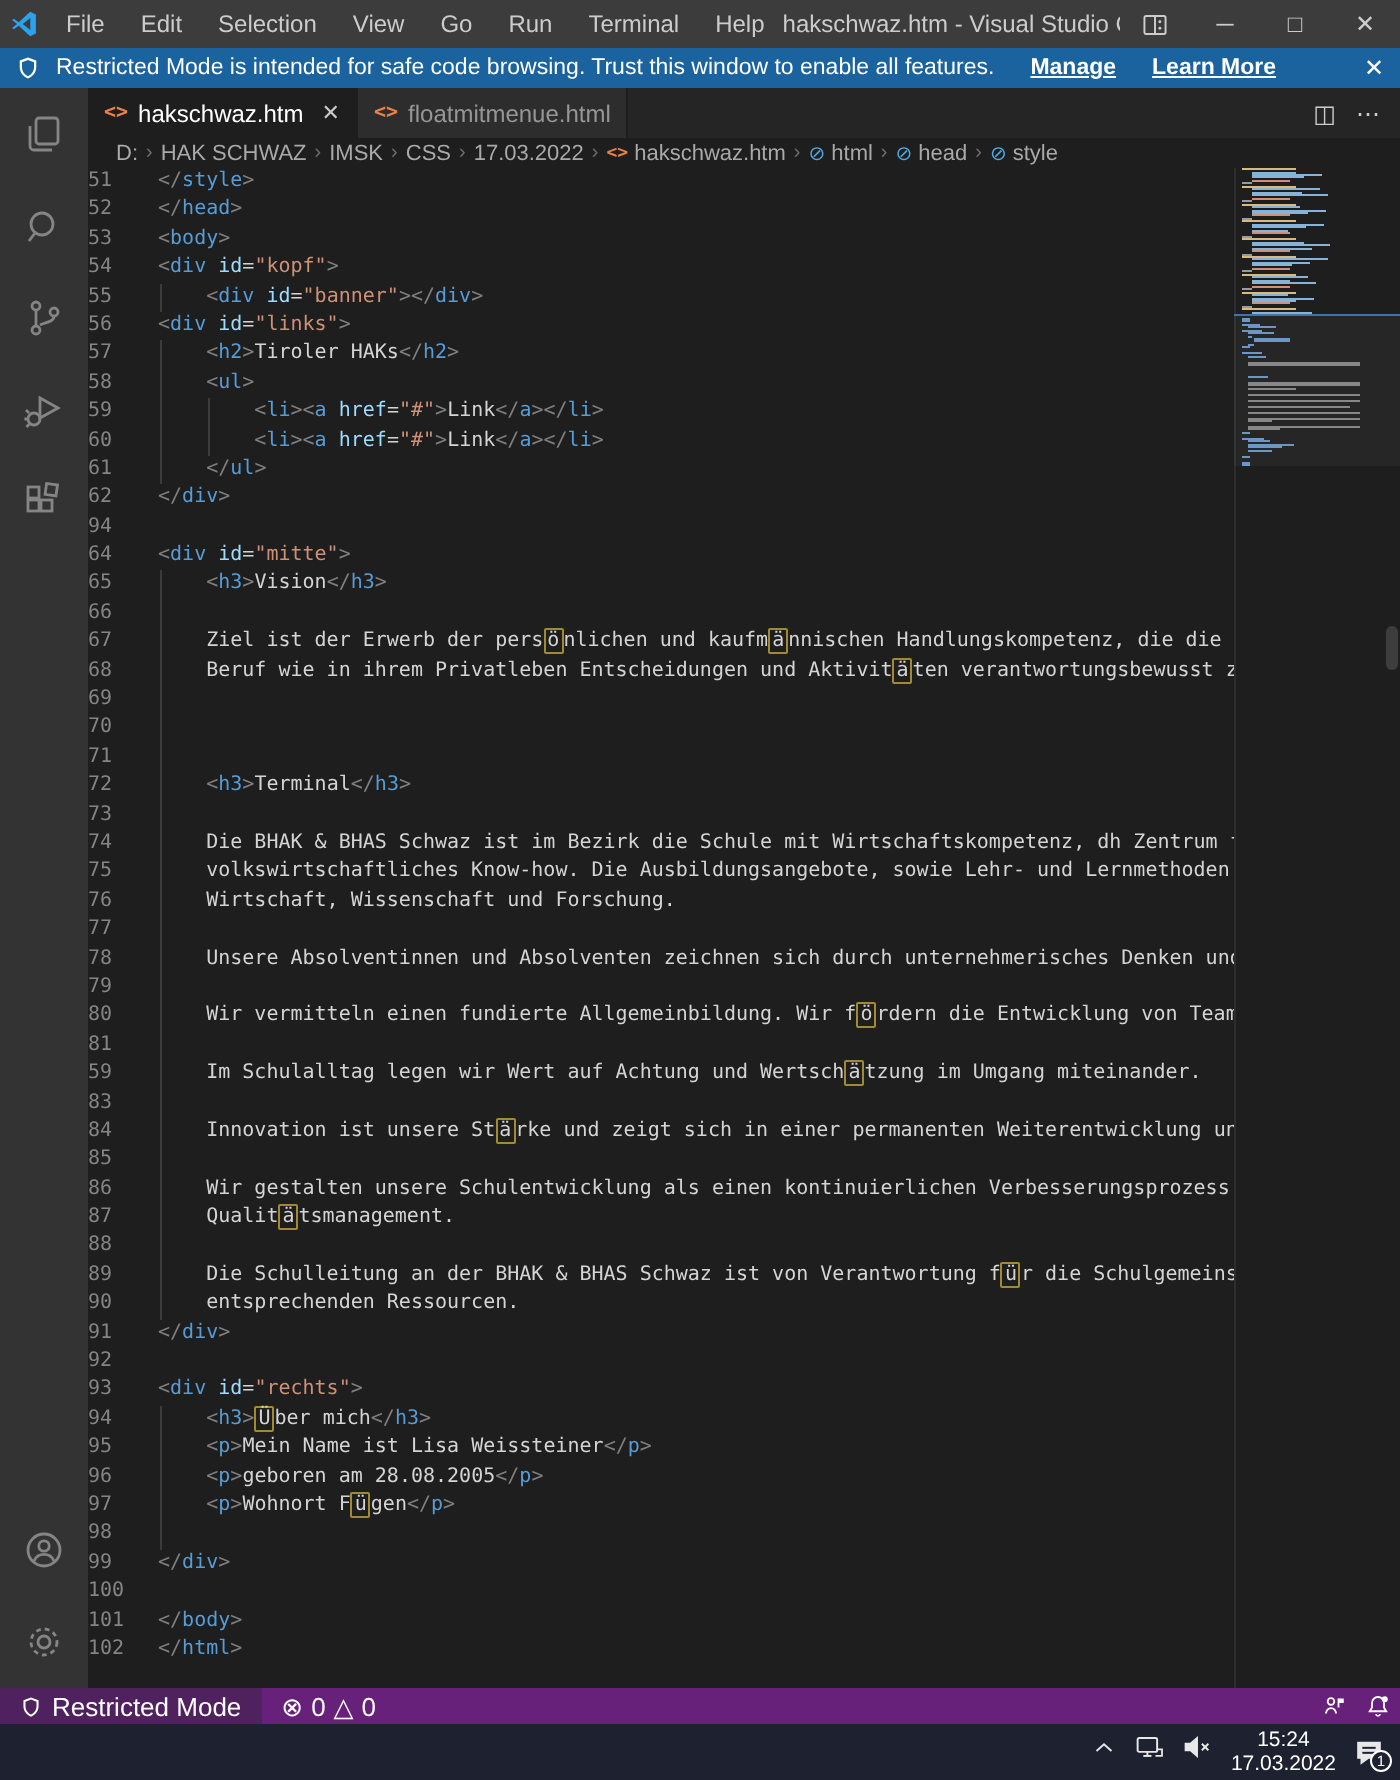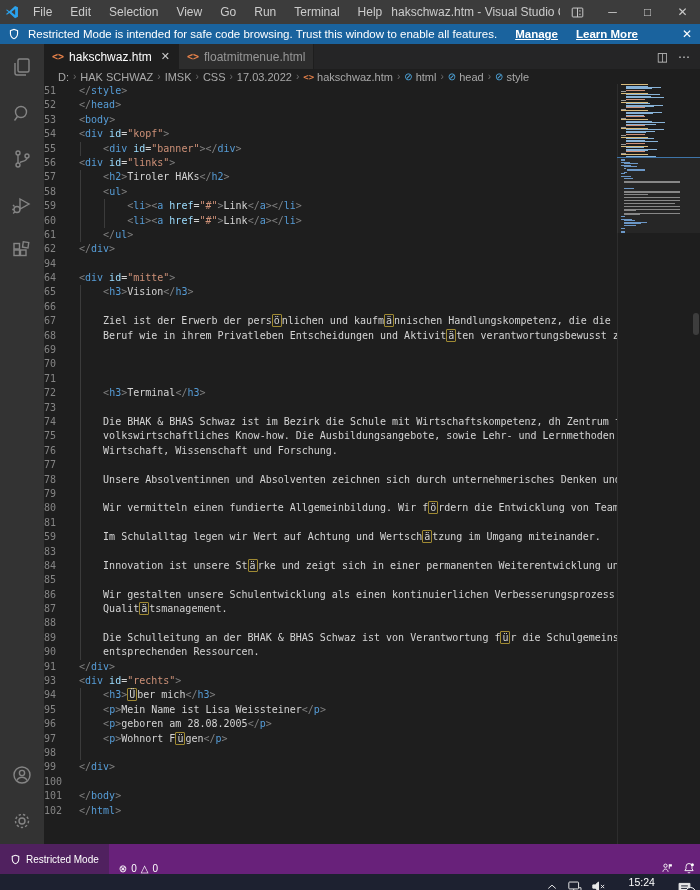--- a/index.html
+++ b/index.html
@@ -54,21 +54,21 @@
   .tk-b { color:#d4d4d4; border:1px solid #a08a33; padding:0 1px; border-radius:1px; }
 
   
   .minimap { position:absolute; top:0; left:573px; width:75px; height:100%; border-left:1px solid rgba(255,255,255,0.07); }
   .mmbar { position:absolute; height:1px; }
   .mmslider { position:absolute; left:573px; right:0; top:73px; height:76px; background:rgba(121,121,121,0.10); border-top:1px solid #3e74a8; }
   .scrollstrip { position:absolute; top:0; right:0; width:8px; height:100%; }
   .scrollthumb { position:absolute; right:1px; top:229px; width:6px; height:22px; background:rgba(121,121,121,0.35); border-radius:3px; }
 
   
-  .statusbar { height:30px; background:#68217a; display:flex; align-items:flex-end; color:#ffffff; font-size:10px; }
+  .statusbar { height:18px; background:#68217a; display:flex; align-items:center; color:#ffffff; font-size:13px; }
   .sb-restricted { background:#50215f; height:100%; display:flex; align-items:center; padding:0 10px; gap:5px; }
   .sb-problems { display:flex; align-items:center; gap:4px; padding:0 10px; }
   .sb-right { margin-left:auto; display:flex; align-items:center; }
   .sb-ico { padding:0 5px; display:flex; align-items:center; }
 
   
   .taskbar { height:28px; background:#1d2130; display:flex; align-items:center; justify-content:flex-end; color:#e8e8e8; }
   .tray { display:flex; align-items:center; gap:9px; padding-right:8px; }
   .clock { text-align:center; font-size:10.5px; line-height:12px; color:#ffffff; }
   .notif { position:relative; display:flex; }
@@ -272,20 +272,21 @@
           <div class="row"><span class="ln">59</span><div class="guide" style="left: 35.5px;"></div><span class="codeline">    <span class="tk-x">Im Schulalltag legen wir Wert auf Achtung und Wertsch</span><span class="tk-b">ä</span><span class="tk-x">tzung im Umgang miteinander.</span></span></div>
           <div class="row"><span class="ln">83</span><div class="guide" style="left: 35.5px;"></div><span class="codeline"></span></div>
           <div class="row"><span class="ln">84</span><div class="guide" style="left: 35.5px;"></div><span class="codeline">    <span class="tk-x">Innovation ist unsere St</span><span class="tk-b">ä</span><span class="tk-x">rke und zeigt sich in einer permanenten Weiterentwicklung unserer</span></span></div>
           <div class="row"><span class="ln">85</span><div class="guide" style="left: 35.5px;"></div><span class="codeline"></span></div>
           <div class="row"><span class="ln">86</span><div class="guide" style="left: 35.5px;"></div><span class="codeline">    <span class="tk-x">Wir gestalten unsere Schulentwicklung als einen kontinuierlichen Verbesserungsprozess und v</span></span></div>
           <div class="row"><span class="ln">87</span><div class="guide" style="left: 35.5px;"></div><span class="codeline">    <span class="tk-x">Qualit</span><span class="tk-b">ä</span><span class="tk-x">tsmanagement.</span></span></div>
           <div class="row"><span class="ln">88</span><div class="guide" style="left: 35.5px;"></div><span class="codeline"></span></div>
           <div class="row"><span class="ln">89</span><div class="guide" style="left: 35.5px;"></div><span class="codeline">    <span class="tk-x">Die Schulleitung an der BHAK &amp; BHAS Schwaz ist von Verantwortung f</span><span class="tk-b">ü</span><span class="tk-x">r die Schulgemeinschaft</span></span></div>
           <div class="row"><span class="ln">90</span><div class="guide" style="left: 35.5px;"></div><span class="codeline">    <span class="tk-x">entsprechenden Ressourcen.</span></span></div>
           <div class="row"><span class="ln">91</span><span class="codeline"><span class="tk-p">&lt;/</span><span class="tk-t">div</span><span class="tk-p">&gt;</span></span></div>
+          <div class="row"><span class="ln">92</span><span class="codeline"></span></div>
           <div class="row"><span class="ln">93</span><span class="codeline"><span class="tk-p">&lt;</span><span class="tk-t">div</span><span class="tk-a"> id</span><span class="tk-o">=</span><span class="tk-s">"rechts"</span><span class="tk-p">&gt;</span></span></div>
           <div class="row"><span class="ln">94</span><div class="guide" style="left: 35.5px;"></div><span class="codeline">    <span class="tk-p">&lt;</span><span class="tk-t">h3</span><span class="tk-p">&gt;</span><span class="tk-b">Ü</span><span class="tk-x">ber mich</span><span class="tk-p">&lt;/</span><span class="tk-t">h3</span><span class="tk-p">&gt;</span></span></div>
           <div class="row"><span class="ln">95</span><div class="guide" style="left: 35.5px;"></div><span class="codeline">    <span class="tk-p">&lt;</span><span class="tk-t">p</span><span class="tk-p">&gt;</span><span class="tk-x">Mein Name ist Lisa Weissteiner</span><span class="tk-p">&lt;/</span><span class="tk-t">p</span><span class="tk-p">&gt;</span></span></div>
           <div class="row"><span class="ln">96</span><div class="guide" style="left: 35.5px;"></div><span class="codeline">    <span class="tk-p">&lt;</span><span class="tk-t">p</span><span class="tk-p">&gt;</span><span class="tk-x">geboren am 28.08.2005</span><span class="tk-p">&lt;/</span><span class="tk-t">p</span><span class="tk-p">&gt;</span></span></div>
           <div class="row"><span class="ln">97</span><div class="guide" style="left: 35.5px;"></div><span class="codeline">    <span class="tk-p">&lt;</span><span class="tk-t">p</span><span class="tk-p">&gt;</span><span class="tk-x">Wohnort F</span><span class="tk-b">ü</span><span class="tk-x">gen</span><span class="tk-p">&lt;/</span><span class="tk-t">p</span><span class="tk-p">&gt;</span></span></div>
           <div class="row"><span class="ln">98</span><div class="guide" style="left: 35.5px;"></div><span class="codeline"></span></div>
           <div class="row"><span class="ln">99</span><span class="codeline"><span class="tk-p">&lt;/</span><span class="tk-t">div</span><span class="tk-p">&gt;</span></span></div>
           <div class="row"><span class="ln">100</span><span class="codeline"></span></div>
           <div class="row"><span class="ln">101</span><span class="codeline"><span class="tk-p">&lt;/</span><span class="tk-t">body</span><span class="tk-p">&gt;</span></span></div>
           <div class="row"><span class="ln">102</span><span class="codeline"><span class="tk-p">&lt;/</span><span class="tk-t">html</span><span class="tk-p">&gt;</span></span></div>

